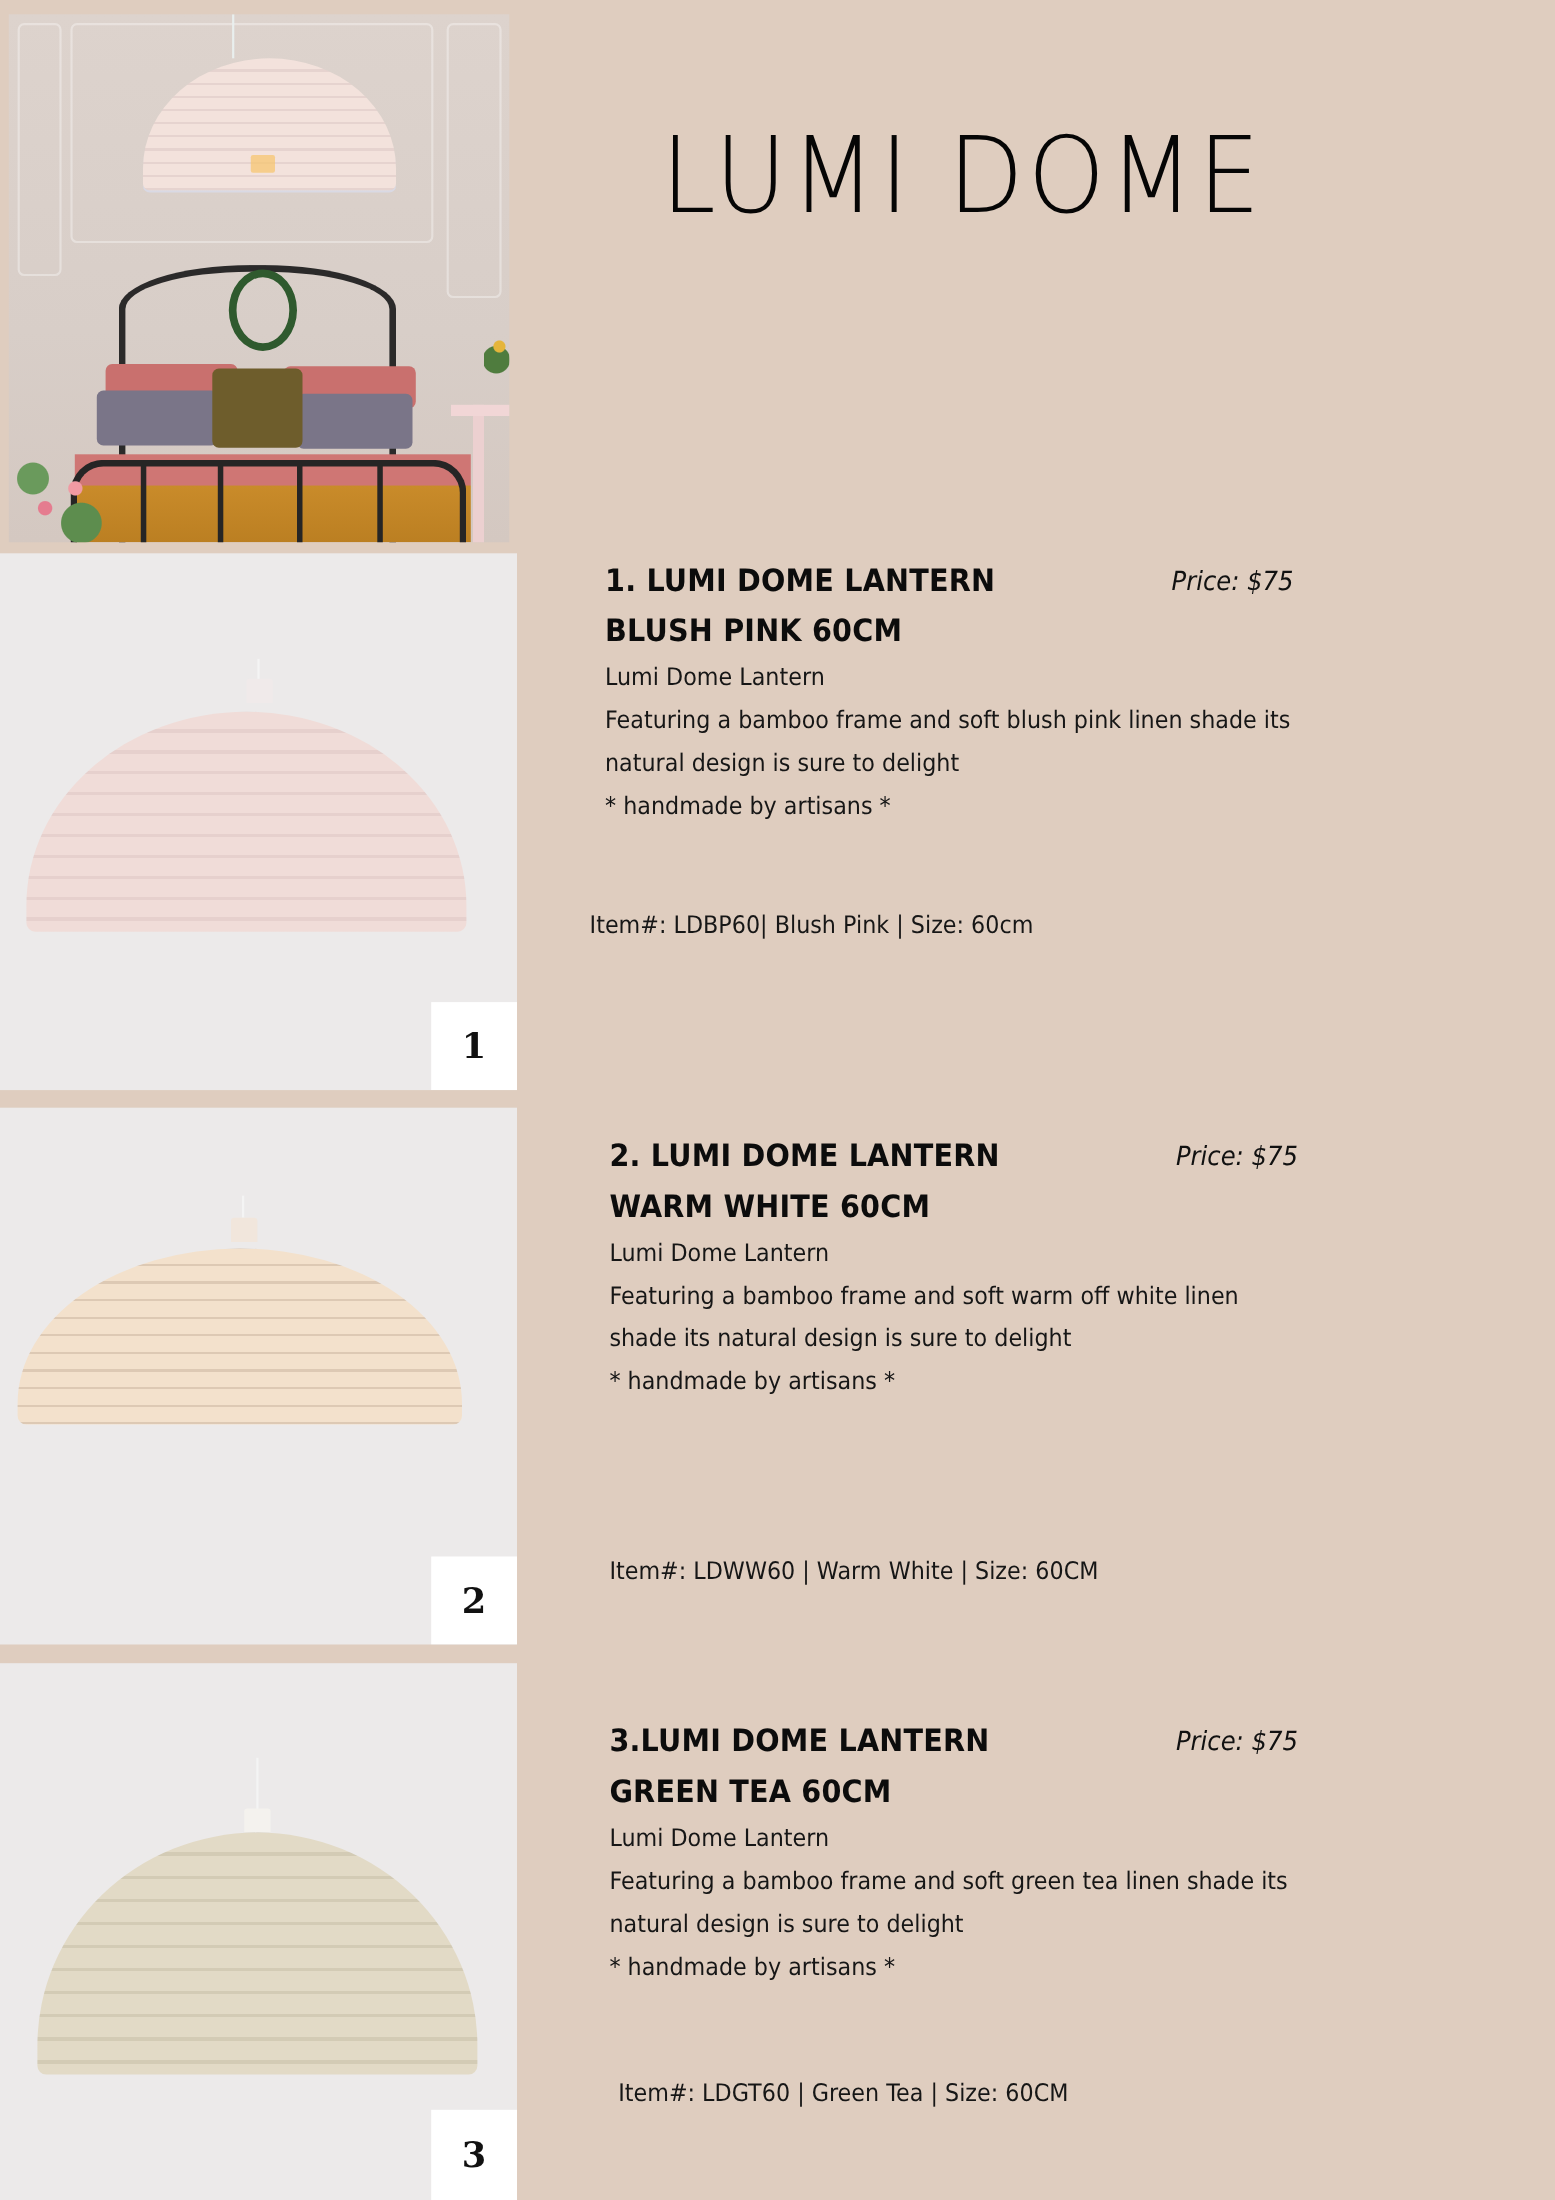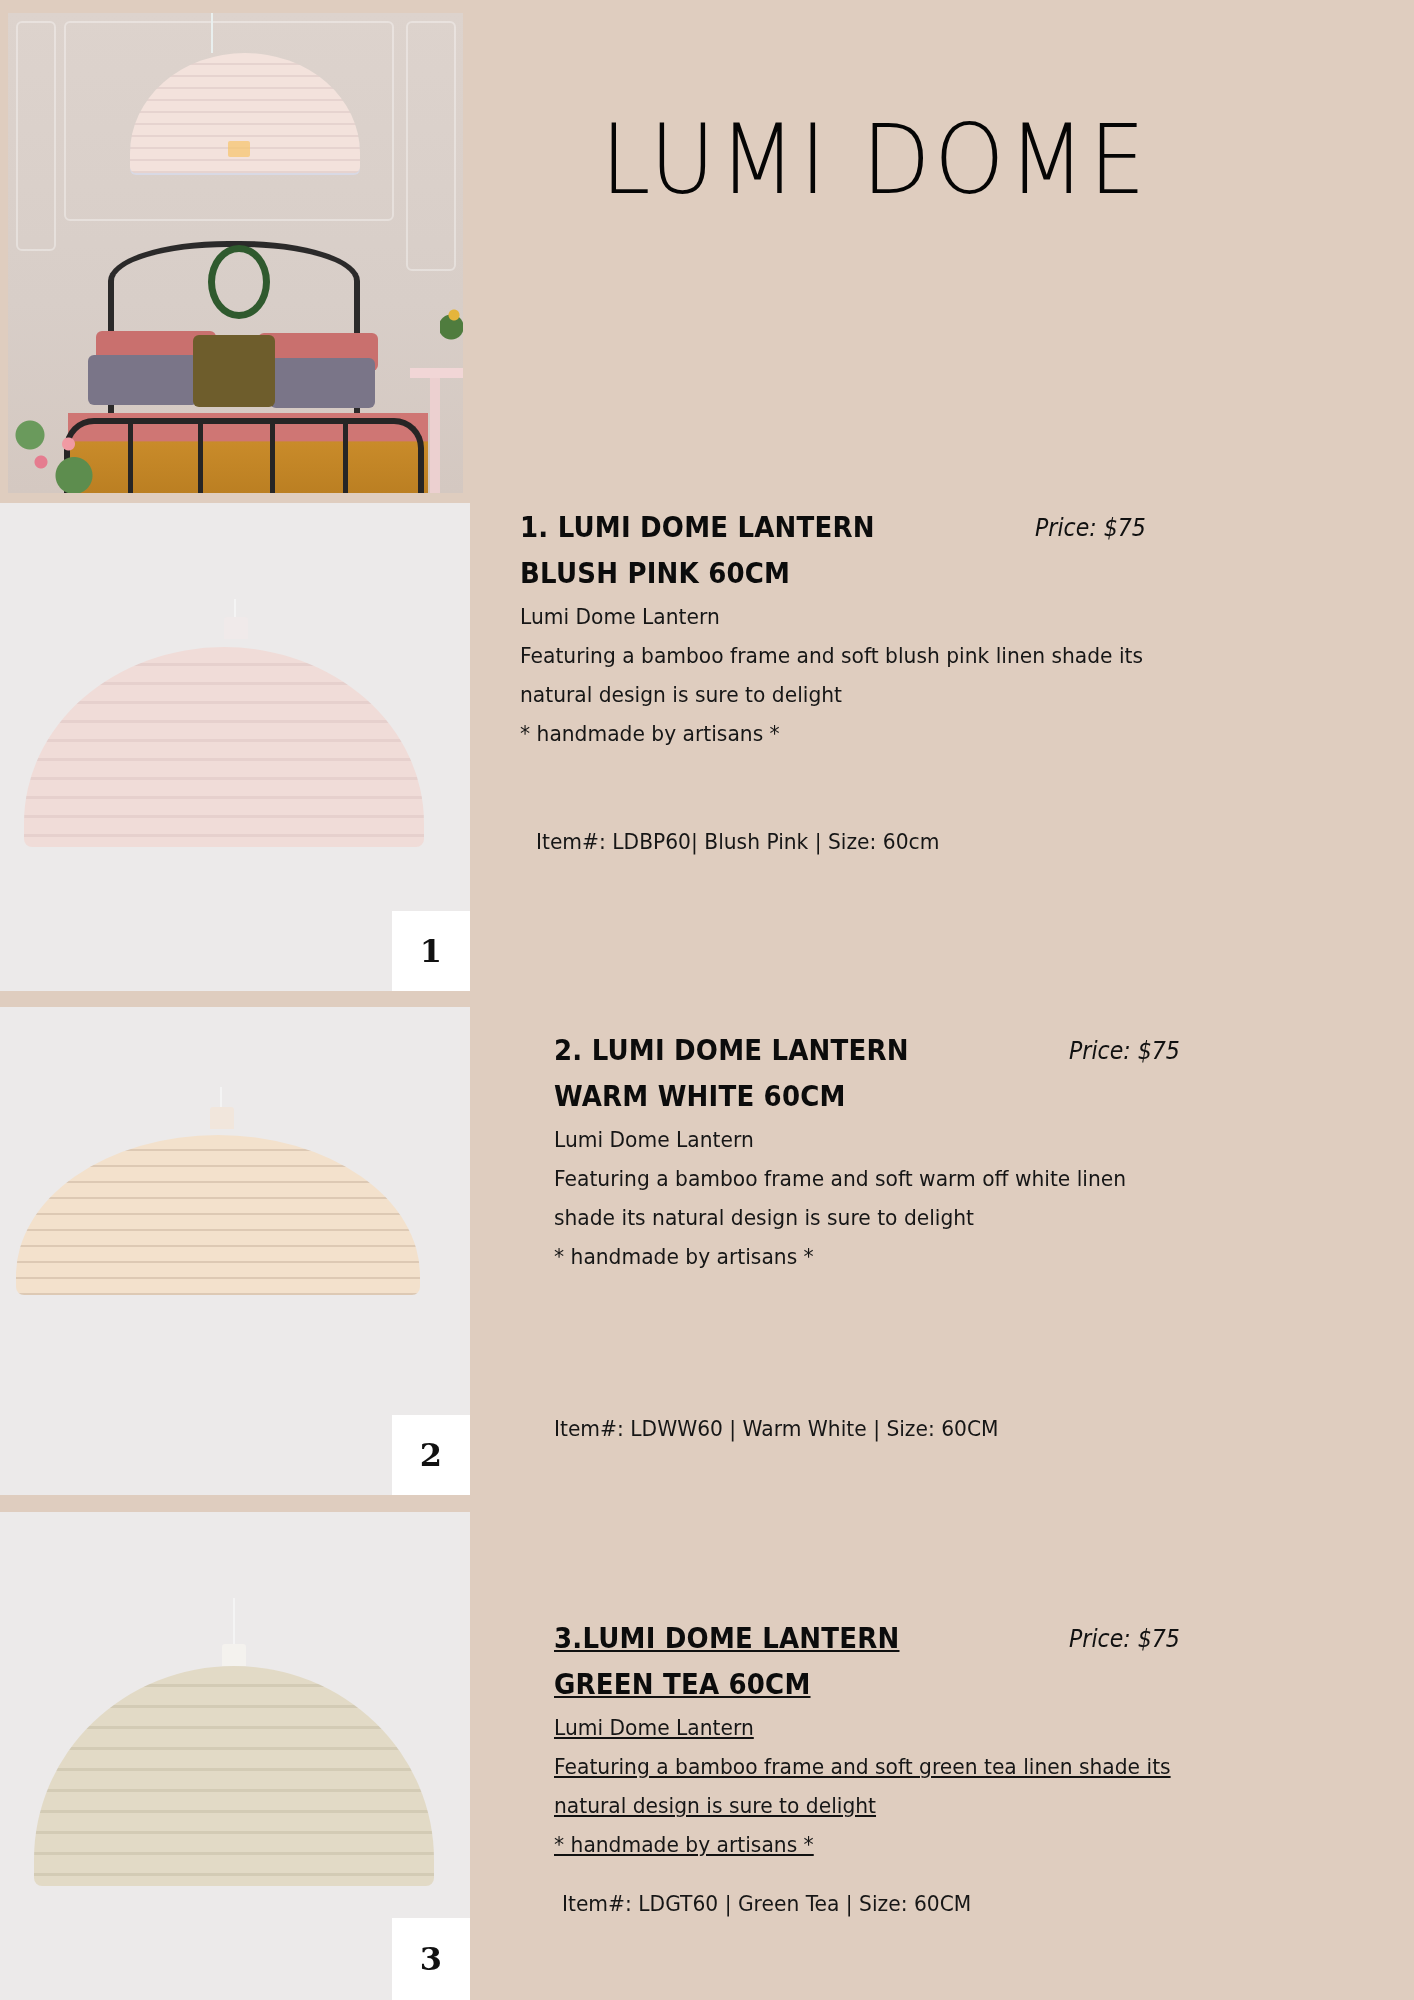--- a/index.html
+++ b/index.html
@@ -123,21 +123,21 @@
 <div class="doc-title">LUMI DOME</div>
 
 <div class="photo-panel" style="top:503px;">
   <div class="lamp">
     <div class="cord" style="left:234px;top:96px;height:20px;"></div>
     <div class="cap" style="left:224px;top:114px;background:#f0eaea;"></div>
     <div class="dome" style="left:24px;top:144px;width:400px;height:200px;background:repeating-linear-gradient(180deg,#f0dcd8 0 16px,#e6d0cd 16px 19px);"></div>
   </div>
   <div class="badge">1</div>
 </div>
-<div class="product-text" style="left:520px;top:505px;width:720px;">
+<div class="product-text" style="left:550px;top:505px;width:720px;">
   <div class="product-title">1. LUMI DOME LANTERN</div>
   <div class="product-title">BLUSH PINK 60CM</div>
   <div class="price" style="left:515px;">Price: $75</div>
   <div class="body-line subtitle">Lumi Dome Lantern</div>
   <div class="body-line">Featuring a bamboo frame and soft blush pink linen shade its</div>
   <div class="body-line">natural design is sure to delight</div>
   <div class="body-line">* handmade by artisans *</div>
 </div>
 <div class="item-line" style="left:536px;top:827px;">Item#: LDBP60|  Blush Pink  |  Size: 60cm</div>
 
@@ -161,21 +161,21 @@
 <div class="item-line" style="left:554px;top:1414px;">Item#: LDWW60 | Warm White | Size: 60CM</div>
 
 <div class="photo-panel" style="top:1512px;">
   <div class="lamp">
     <div class="cord" style="left:233px;top:86px;height:50px;"></div>
     <div class="cap" style="left:222px;top:132px;background:#f4f2ee;"></div>
     <div class="dome" style="left:34px;top:154px;width:400px;height:220px;background:repeating-linear-gradient(180deg,#e2dac6 0 18px,#d3cbb5 18px 21px);"></div>
   </div>
   <div class="badge" style="height:82px;">3</div>
 </div>
-<div class="product-text" style="left:554px;top:1616px;width:720px;text-decoration:underline;">
+<div class="product-text" style="left:554px;top:1560px;width:720px;">
   <div class="product-title">3.LUMI DOME LANTERN</div>
   <div class="product-title">GREEN TEA 60CM</div>
   <div class="price" style="left:515px;">Price: $75</div>
   <div class="body-line subtitle">Lumi Dome Lantern</div>
   <div class="body-line">Featuring a bamboo frame and soft green tea linen shade its</div>
   <div class="body-line">natural design is sure to delight</div>
   <div class="body-line">* handmade by artisans *</div>
 </div>
 <div class="item-line" style="left:562px;top:1889px;">Item#: LDGT60 | Green Tea | Size: 60CM</div>
 

